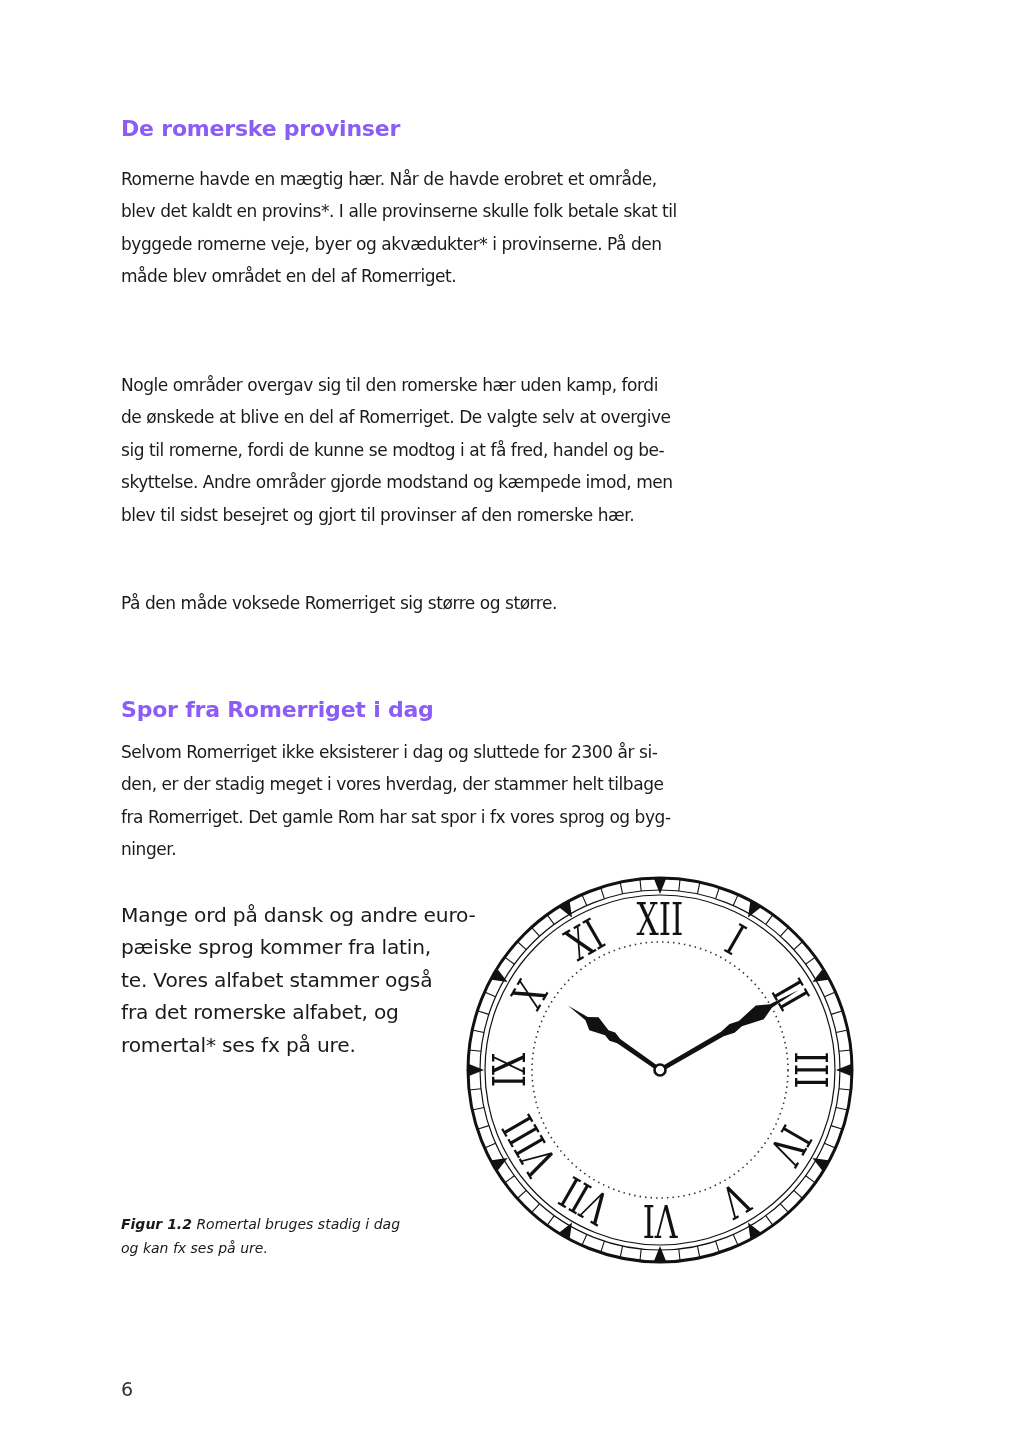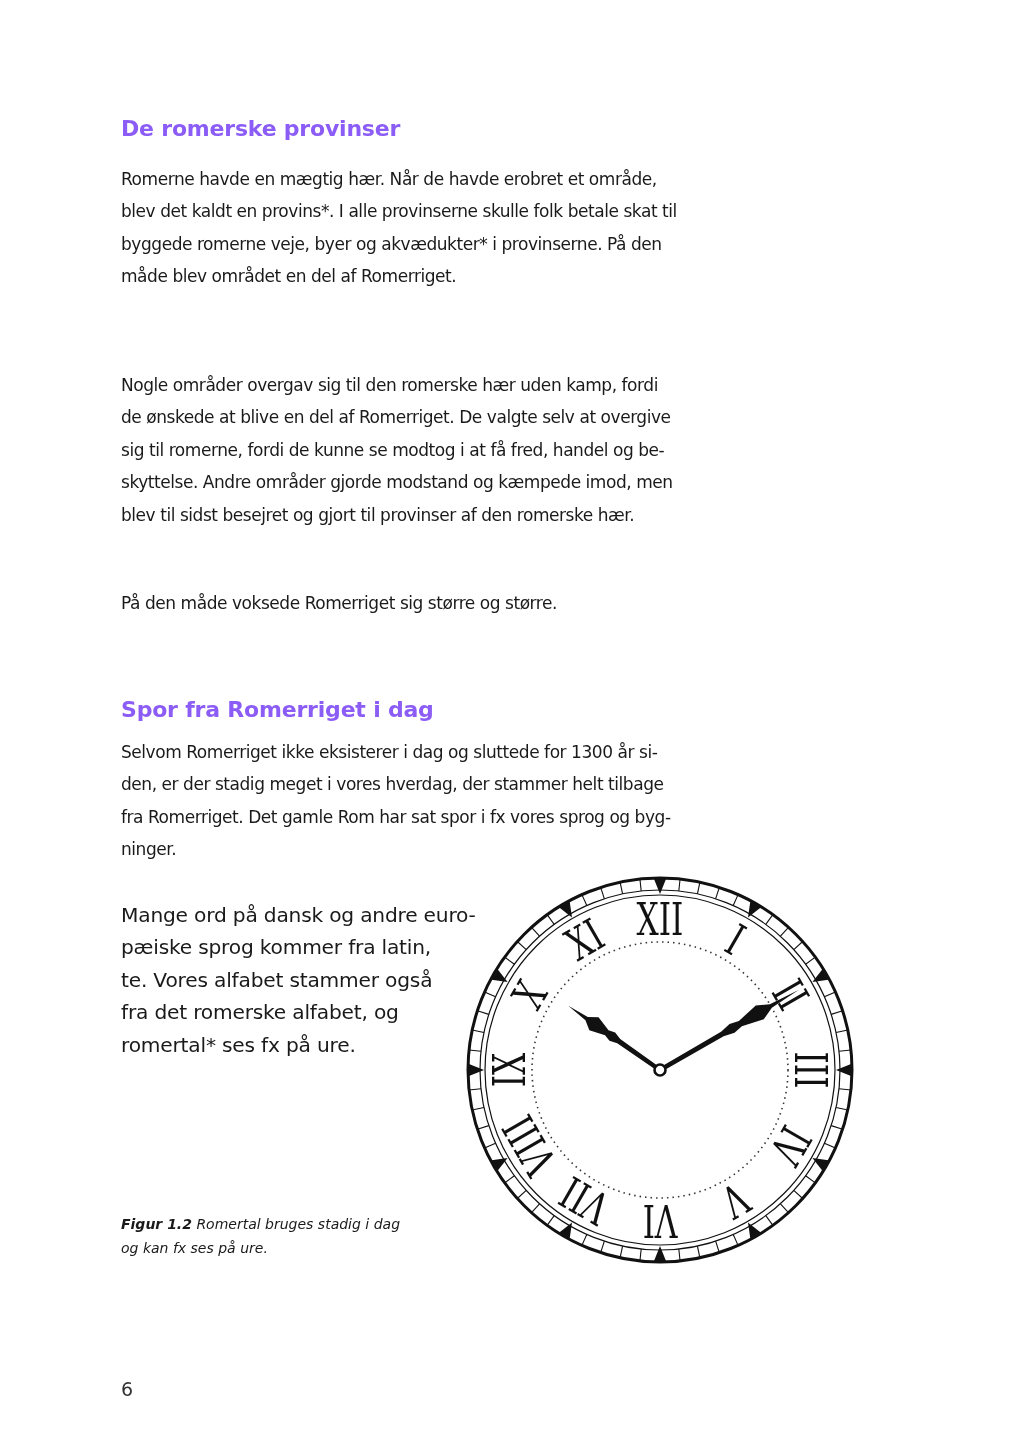--- a/index.html
+++ b/index.html
@@ -44,21 +44,21 @@
   </p>
 
   <p class="para" style="top:546px;margin-top:41px;">
     <span class="ln">På den måde voksede Romerriget sig større og større.</span>
   </p>
 
 
   <h2 class="h2" style="top:697px;">Spor fra Romerriget i dag</h2>
 
   <p class="para" style="top:736px;">
-    <span class="ln">Selvom Romerriget ikke eksisterer i dag og sluttede for 1300 år si-</span>
+    <span class="ln">Selvom Romerriget ikke eksisterer i dag og sluttede for 2300 år si-</span>
     <span class="ln">den, er der stadig meget i vores hverdag, der stammer helt tilbage</span>
     <span class="ln">fra Romerriget. Det gamle Rom har sat spor i fx vores sprog og byg-</span>
     <span class="ln">ninger.</span>
   </p>
 
   <p class="side" style="top:883px;margin-top:16px;">
     <span class="ln">Mange ord på dansk og andre euro-</span>
     <span class="ln">pæiske sprog kommer fra latin,</span>
     <span class="ln">te. Vores alfabet stammer også</span>
     <span class="ln">fra det romerske alfabet, og</span>

